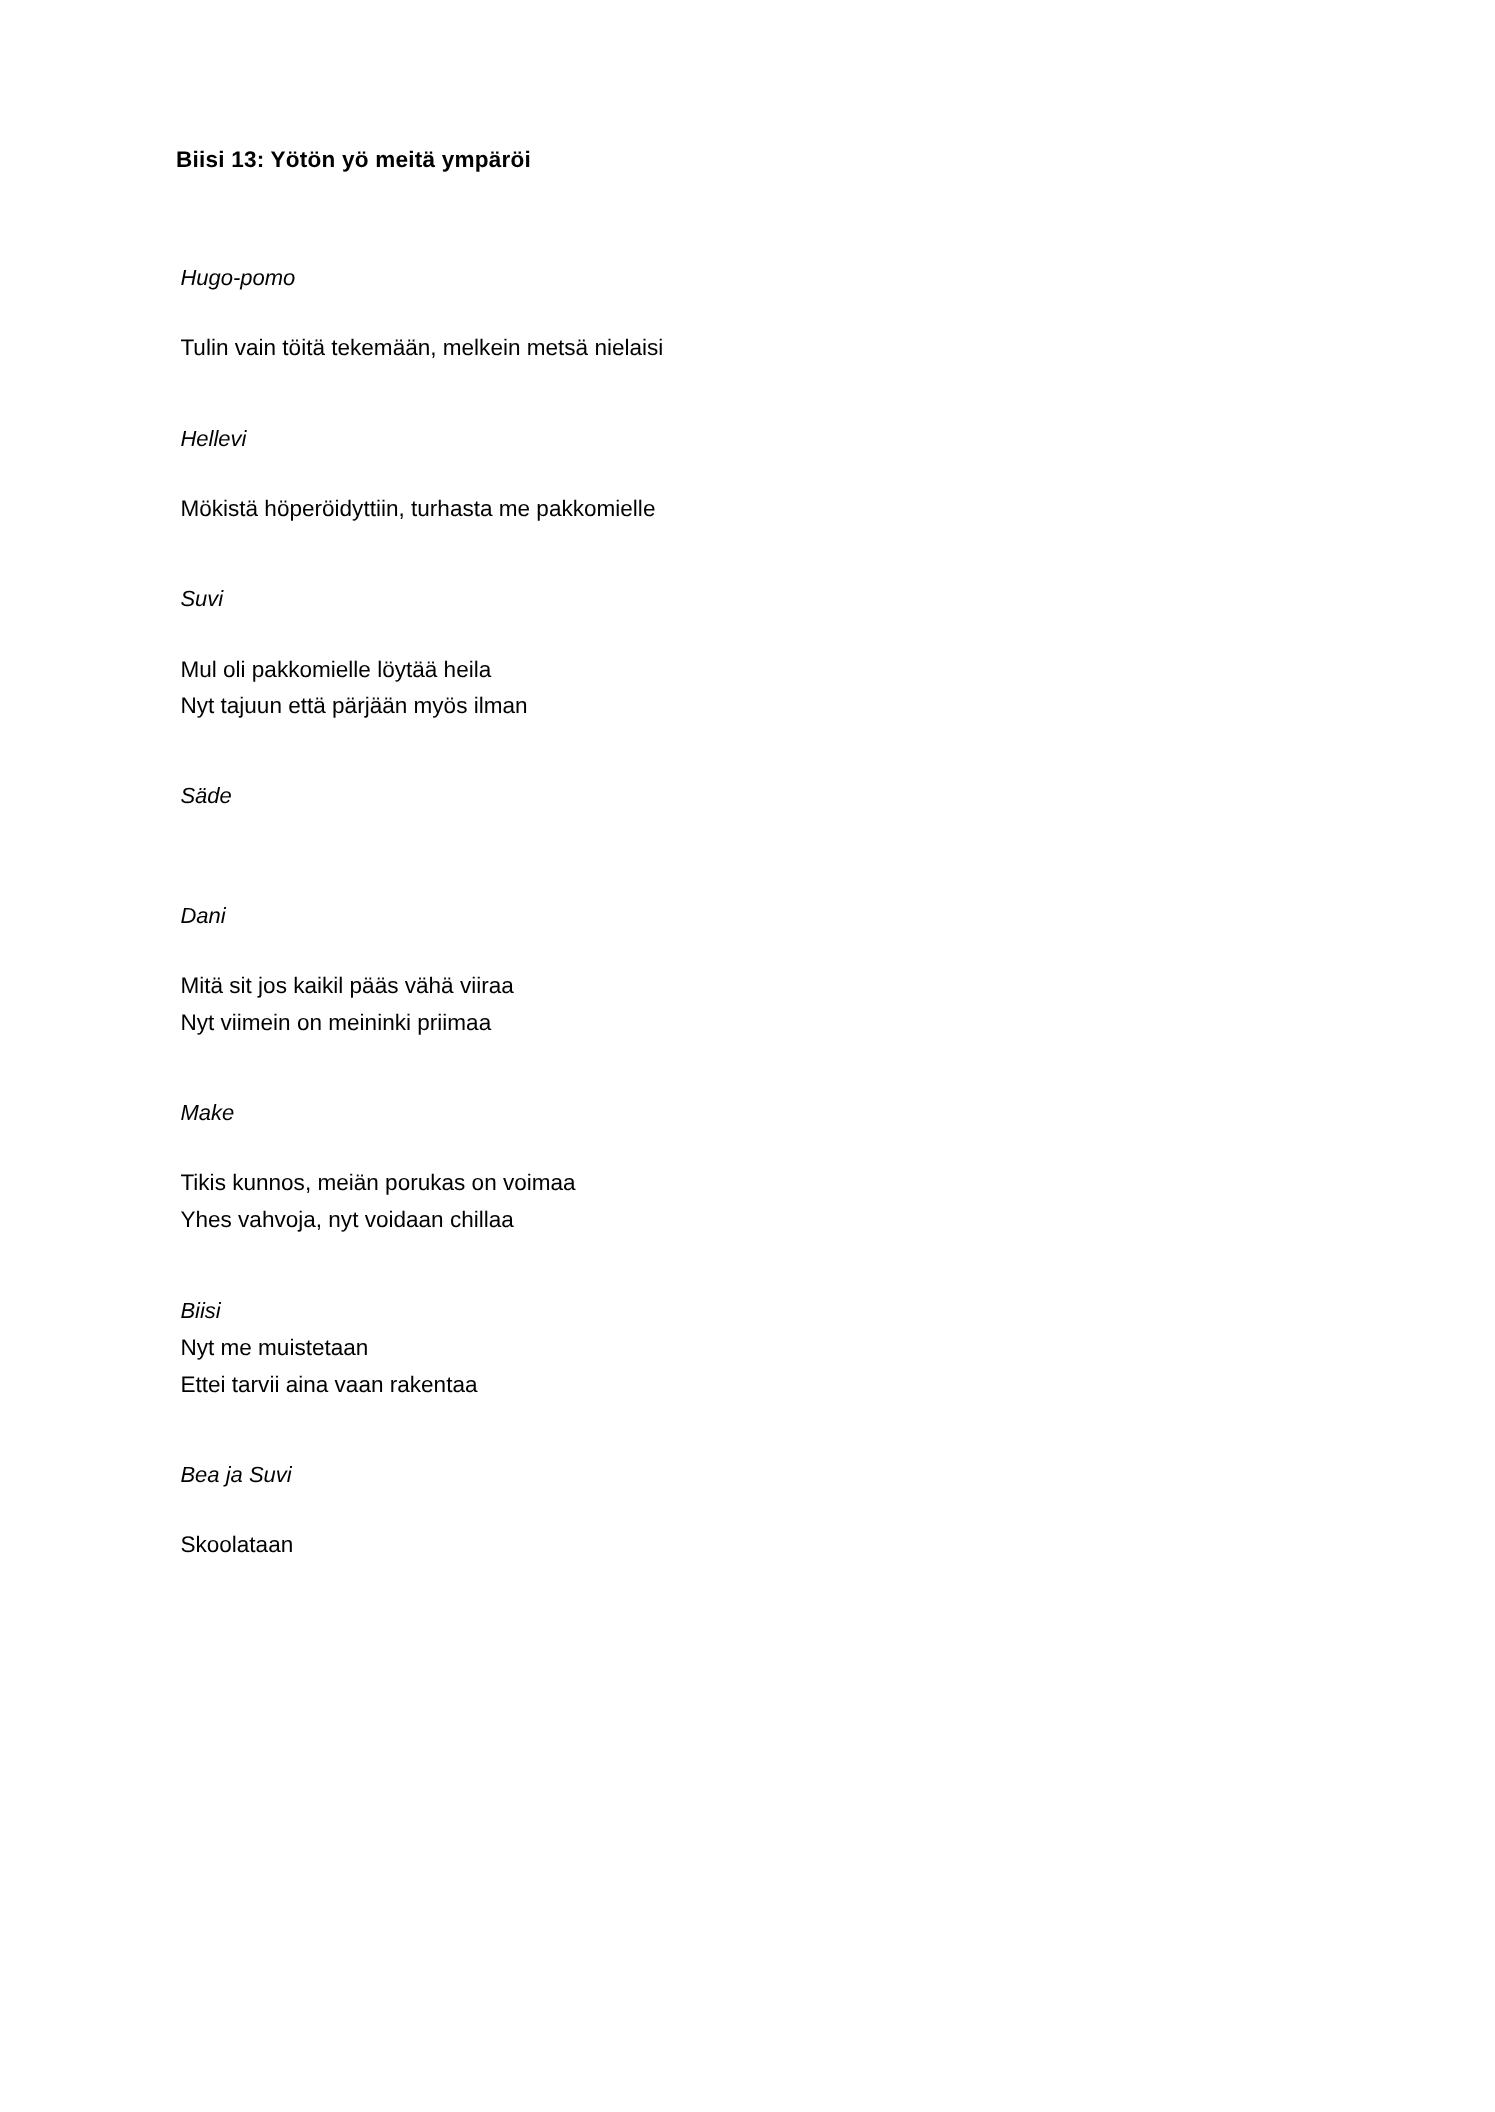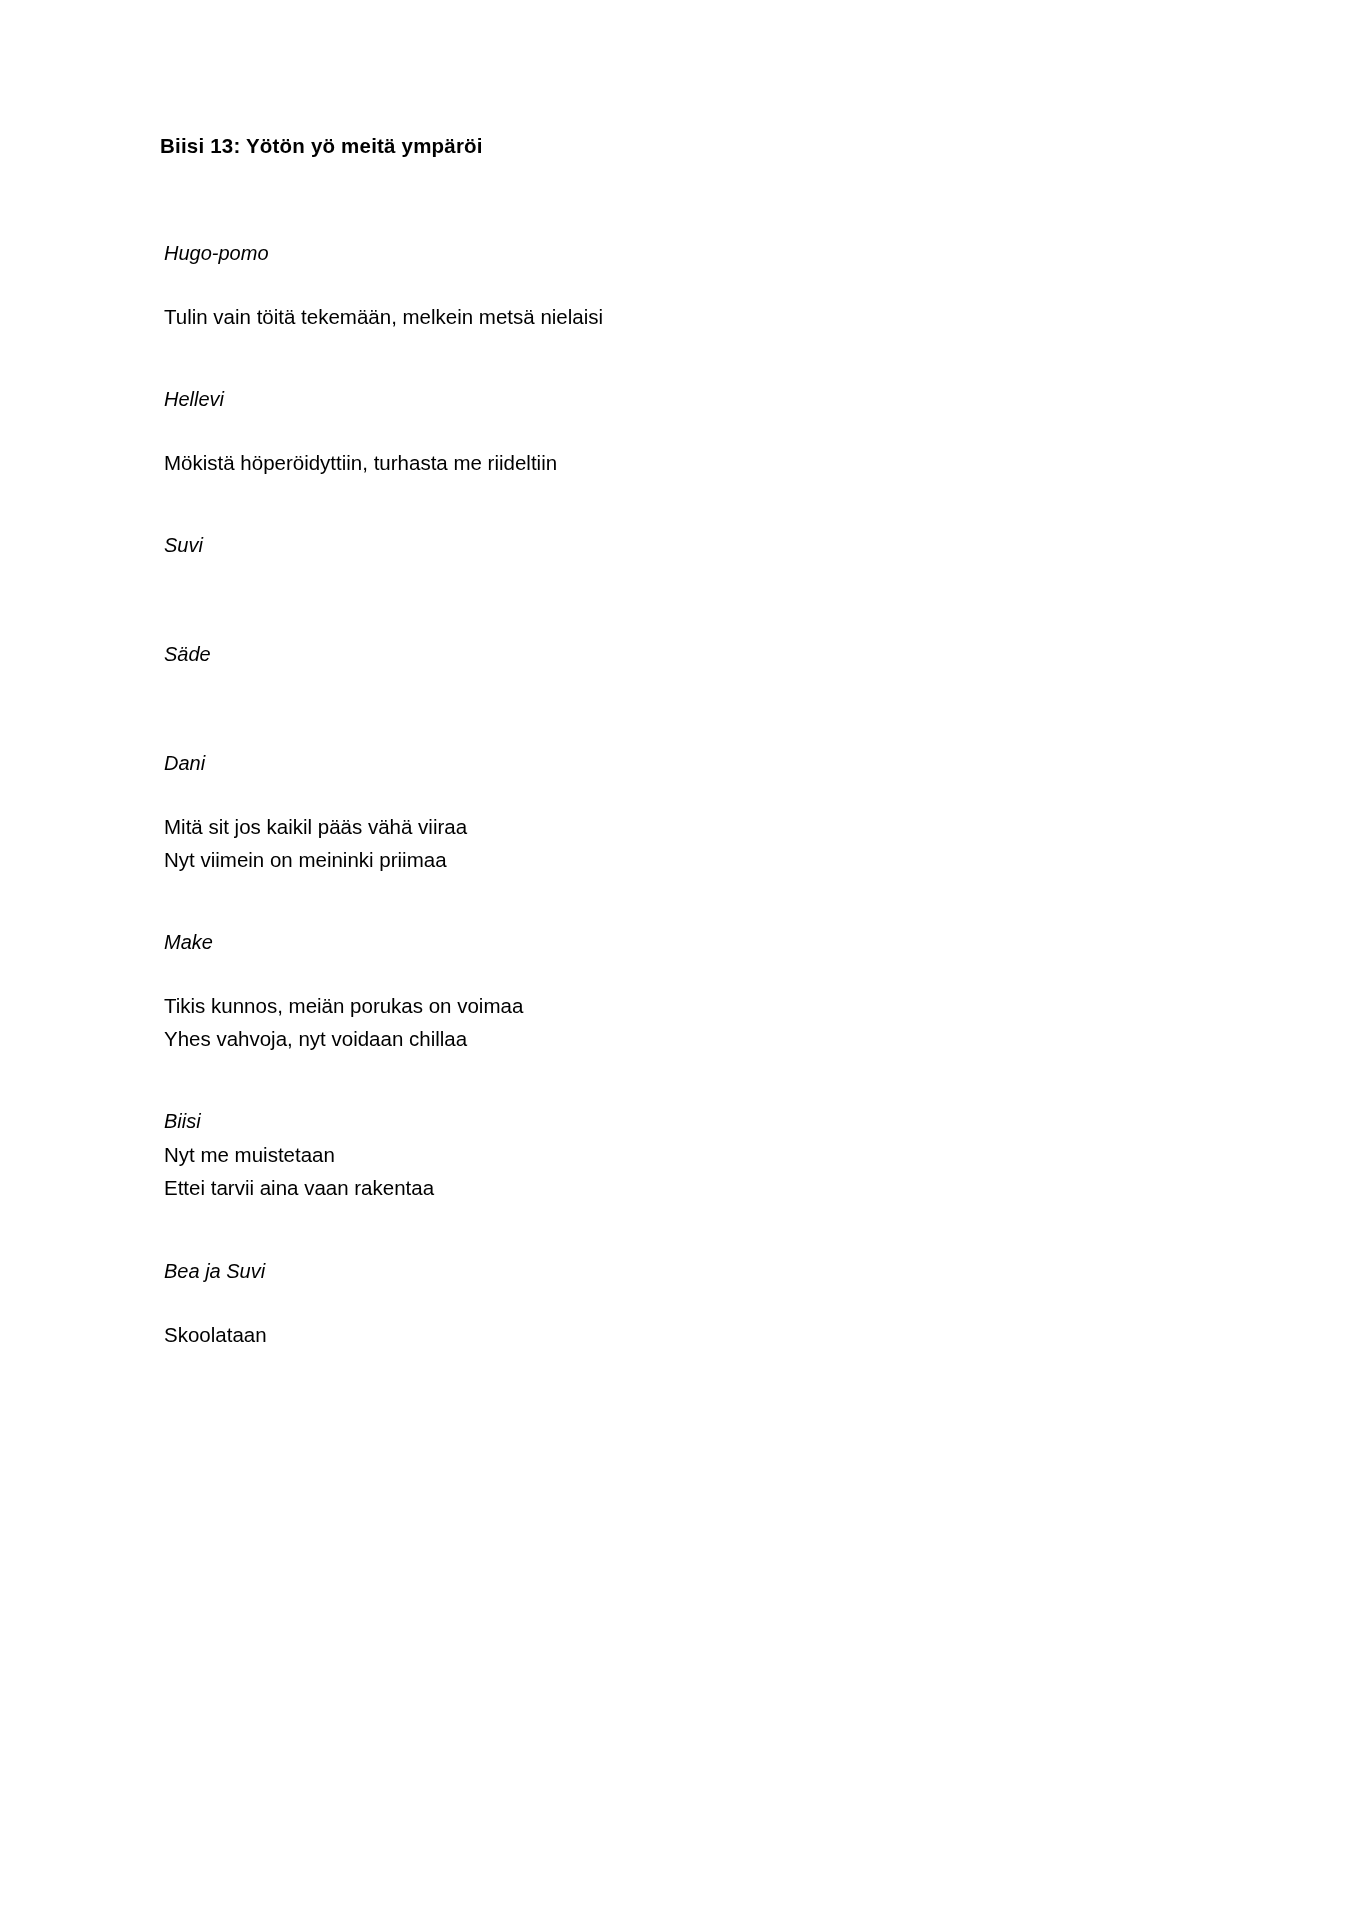--- a/index.html
+++ b/index.html
@@ -71,27 +71,31 @@
         <div class="gap-sm"></div>
         <div class="lines">
           <p class="line">Tulin vain töitä tekemään, melkein metsä nielaisi</p>
         </div>
       </div>
       <div class="gap-lg"></div>
       <div class="block">
         <p class="speaker">Hellevi</p>
         <div class="gap-sm"></div>
         <div class="lines">
-          <p class="line">Mökistä höperöidyttiin, turhasta me riideltiin</p>
+          <p class="line">Mökistä höperöidyttiin, turhasta me pakkomielle</p>
         </div>
       </div>
       <div class="gap-lg"></div>
       <div class="block">
         <p class="speaker">Suvi</p>
         <div class="gap-sm"></div>
+        <div class="lines">
+          <p class="line">Mul oli pakkomielle löytää heila</p>
+          <p class="line">Nyt tajuun että pärjään myös ilman</p>
+        </div>
       </div>
       <div class="gap-lg"></div>
       <div class="block">
         <p class="speaker">Säde</p>
         <div class="gap-sm"></div>
       </div>
       <div class="gap-lg"></div>
       <div class="block">
         <p class="speaker">Dani</p>
         <div class="gap-sm"></div>

